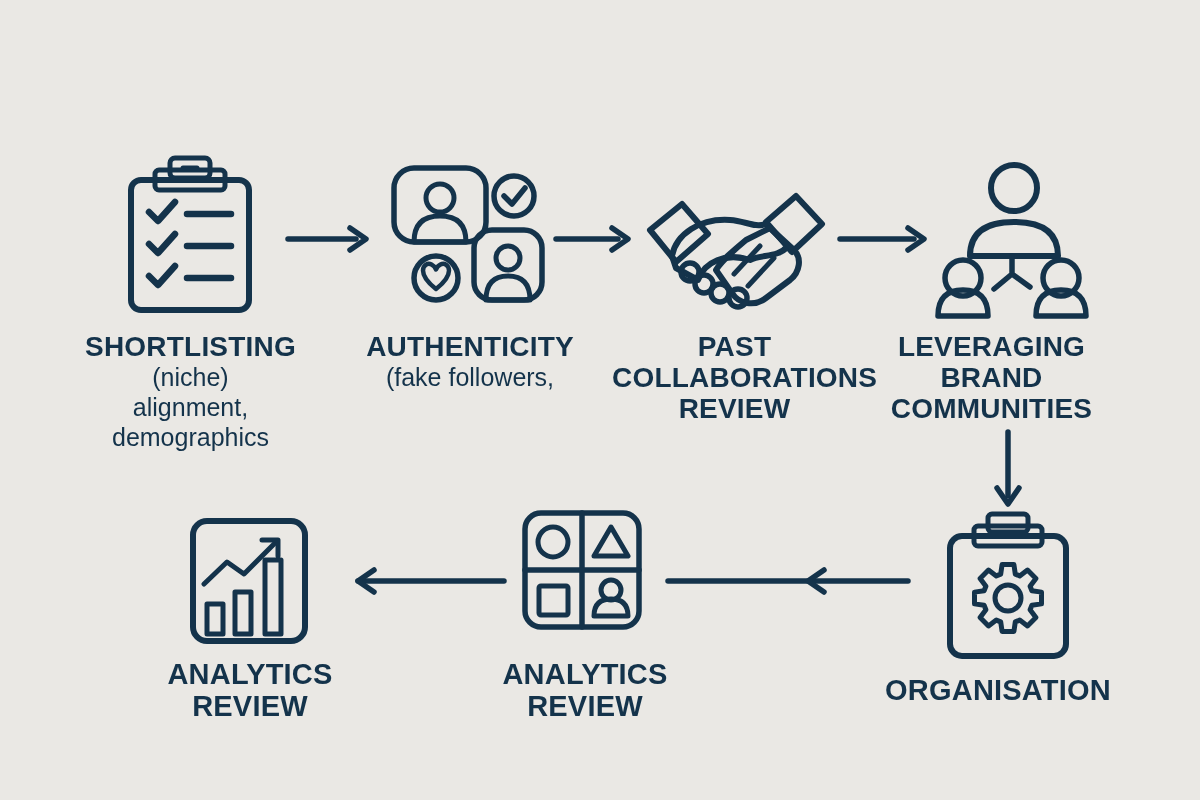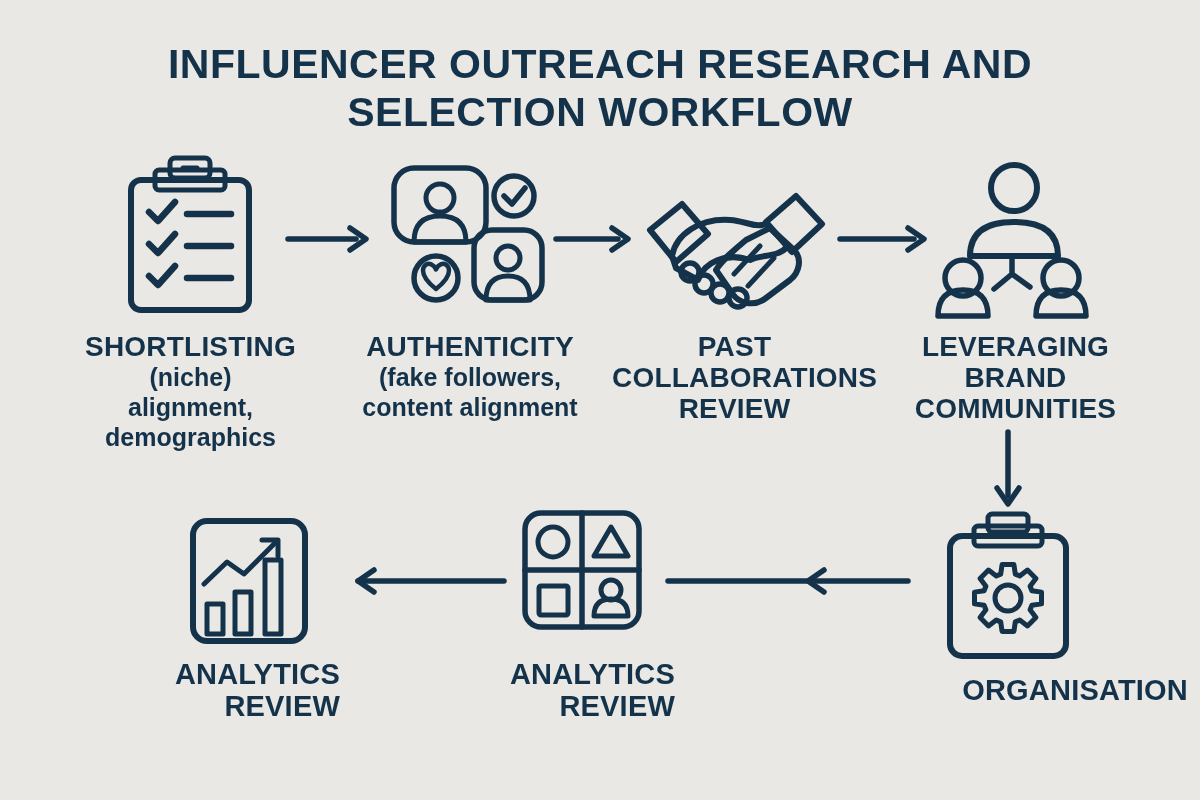--- a/index.html
+++ b/index.html
@@ -17,35 +17,31 @@
   body{font-family:"Liberation Sans",sans-serif;background:var(--bg);}
   .canvas{position:relative;width:1200px;height:800px;background:var(--bg);overflow:hidden;}
   .page-title{
     position:absolute;top:40px;left:0;width:1200px;text-align:center;
     color:var(--ink);font-weight:bold;font-size:41px;line-height:48px;letter-spacing:.5px;
   }
   .page-title span{display:block;}
   .abs{position:absolute;}
   .label{position:absolute;text-align:center;color:var(--ink);}
   .label .t{display:block;font-weight:bold;font-size:28px;line-height:31px;letter-spacing:.2px;text-align:center;}
-  .label .s{display:block;font-weight:bold;font-size:25px;line-height:30px;}
-  .label-big{position:absolute;text-align:right;color:var(--ink);}
+  .label .s{display:block;font-weight:normal;font-size:25px;line-height:30px;}
+  .label-big{position:absolute;text-align:center;color:var(--ink);}
   .label-big span{display:block;font-weight:bold;font-size:29px;line-height:32px;letter-spacing:.2px;}
   svg{display:block;overflow:visible;}
   .stroke{stroke:var(--ink);stroke-linecap:round;stroke-linejoin:round;fill:none;}
 </style>
 </head>
 <body>
 
 <div class="canvas">
 
-  <h1 class="page-title">
-    <span>INFLUENCER OUTREACH RESEARCH AND</span>
-    <span>SELECTION WORKFLOW</span>
-  </h1>
 
   <svg class="abs" style="left:125px;top:156px" width="130" height="158" viewBox="0 0 130 158">
     <rect x="45" y="2" width="40" height="20" rx="5" fill="var(--clip)" class="stroke" style="stroke-width:5"></rect>
     <line x1="58" y1="12" x2="72" y2="12" class="stroke" style="stroke-width:5"></line>
     <rect x="30" y="14" width="70" height="20" rx="4" fill="var(--clip)" class="stroke" style="stroke-width:5"></rect>
     <rect x="6" y="24" width="118" height="130" rx="10" fill="var(--paper)" class="stroke" style="stroke-width:6"></rect>
     <g>
       <polyline points="24,56 33,65 50,46" class="stroke" style="stroke-width:6.5"></polyline>
       <line x1="62" y1="58" x2="106" y2="58" class="stroke" style="stroke-width:6.5"></line>
       <polyline points="24,88 33,97 50,78" class="stroke" style="stroke-width:6.5"></polyline>
@@ -160,36 +156,35 @@
   <div class="label" style="left:78px;top:331px;width:225px">
     <span class="t">SHORTLISTING</span>
     <span class="s">(niche)</span>
     <span class="s">alignment,</span>
     <span class="s">demographics</span>
   </div>
 
   <div class="label" style="left:350px;top:331px;width:240px">
     <span class="t">AUTHENTICITY</span>
     <span class="s">(fake followers,</span>
-    <span class="s">content alignment</span>
   </div>
 
   <div class="label" style="left:612px;top:331px;width:245px">
     <span class="t">PAST</span>
     <span class="t">COLLABORATIONS</span>
     <span class="t">REVIEW</span>
   </div>
 
-  <div class="label" style="left:908px;top:331px;width:215px">
+  <div class="label" style="left:884px;top:331px;width:215px">
     <span class="t">LEVERAGING</span>
     <span class="t">BRAND</span>
     <span class="t">COMMUNITIES</span>
   </div>
 
-  <div class="label-big" style="left:928px;top:674px;width:260px">
+  <div class="label-big" style="left:868px;top:674px;width:260px">
     <span>ORGANISATION</span>
   </div>
 
   <div class="label-big" style="left:495px;top:658px;width:180px">
     <span>ANALYTICS</span>
     <span>REVIEW</span>
   </div>
 
   <div class="label-big" style="left:160px;top:658px;width:180px">
     <span>ANALYTICS</span>

